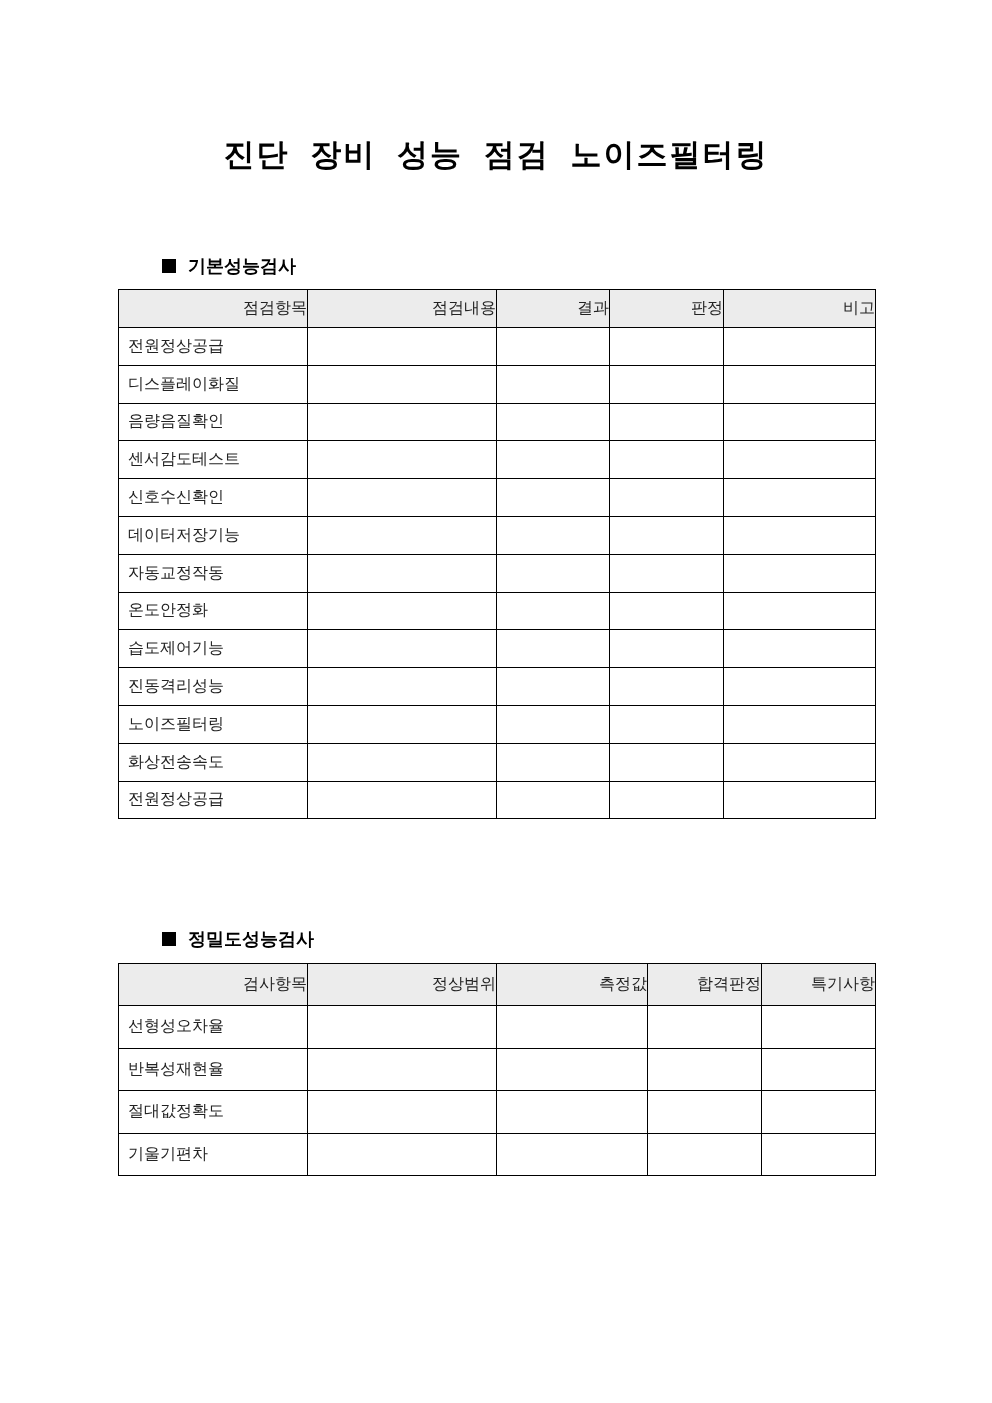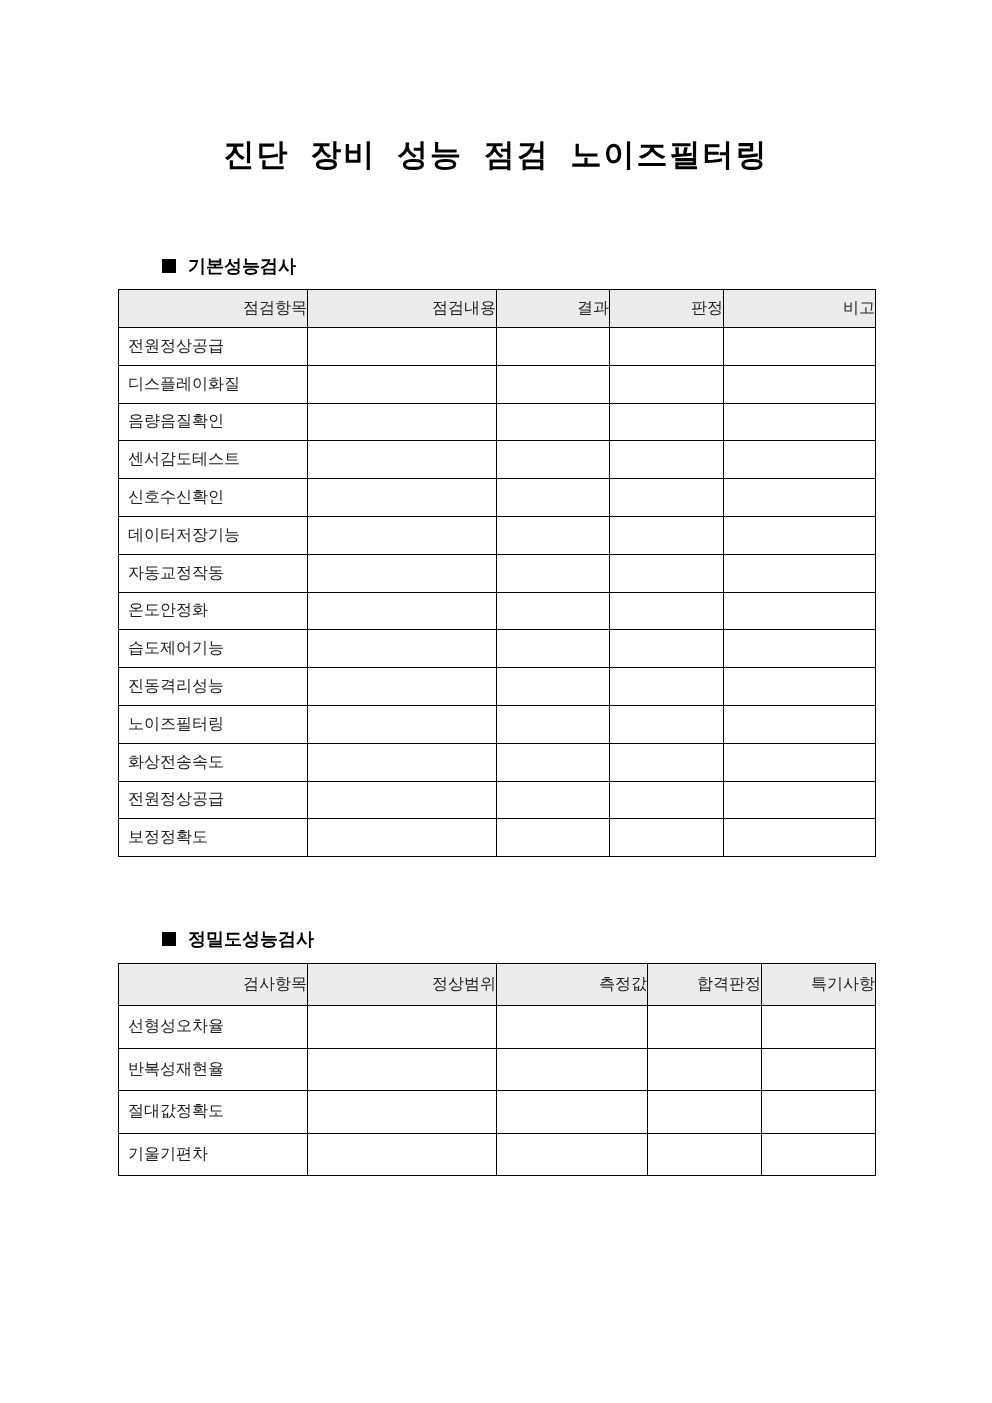--- a/index.html
+++ b/index.html
@@ -130,27 +130,20 @@
         <td></td>
         <td></td>
       </tr>
       <tr>
         <td class="label">전원정상공급</td>
         <td></td>
         <td></td>
         <td></td>
         <td></td>
       </tr>
-      <tr>
-        <td class="label">보정정확도</td>
-        <td></td>
-        <td></td>
-        <td></td>
-        <td></td>
-      </tr>
     </tbody>
 </table>
 
 <div class="section-heading" style="top:927px;">
   <span class="square"></span>
   <span>정밀도성능검사</span>
 </div>
 
 <table id="t2">
   <colgroup>

